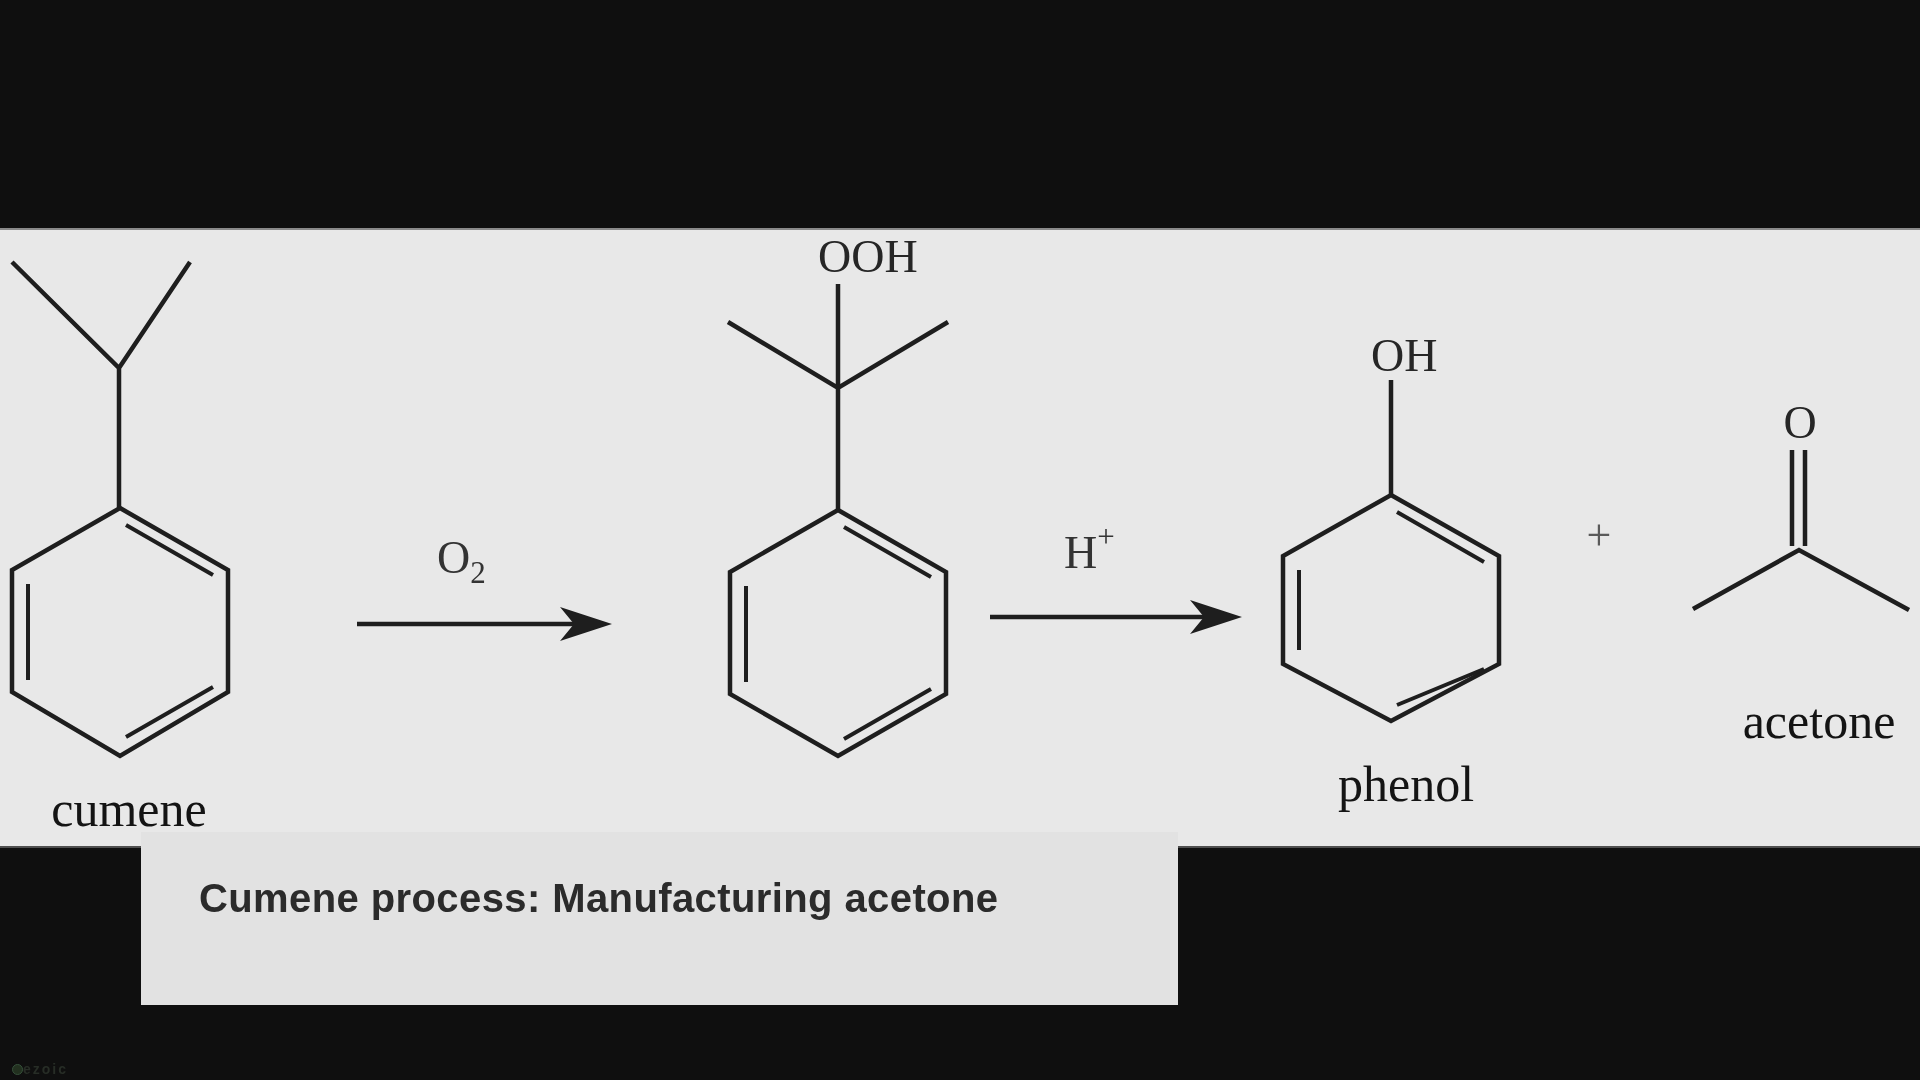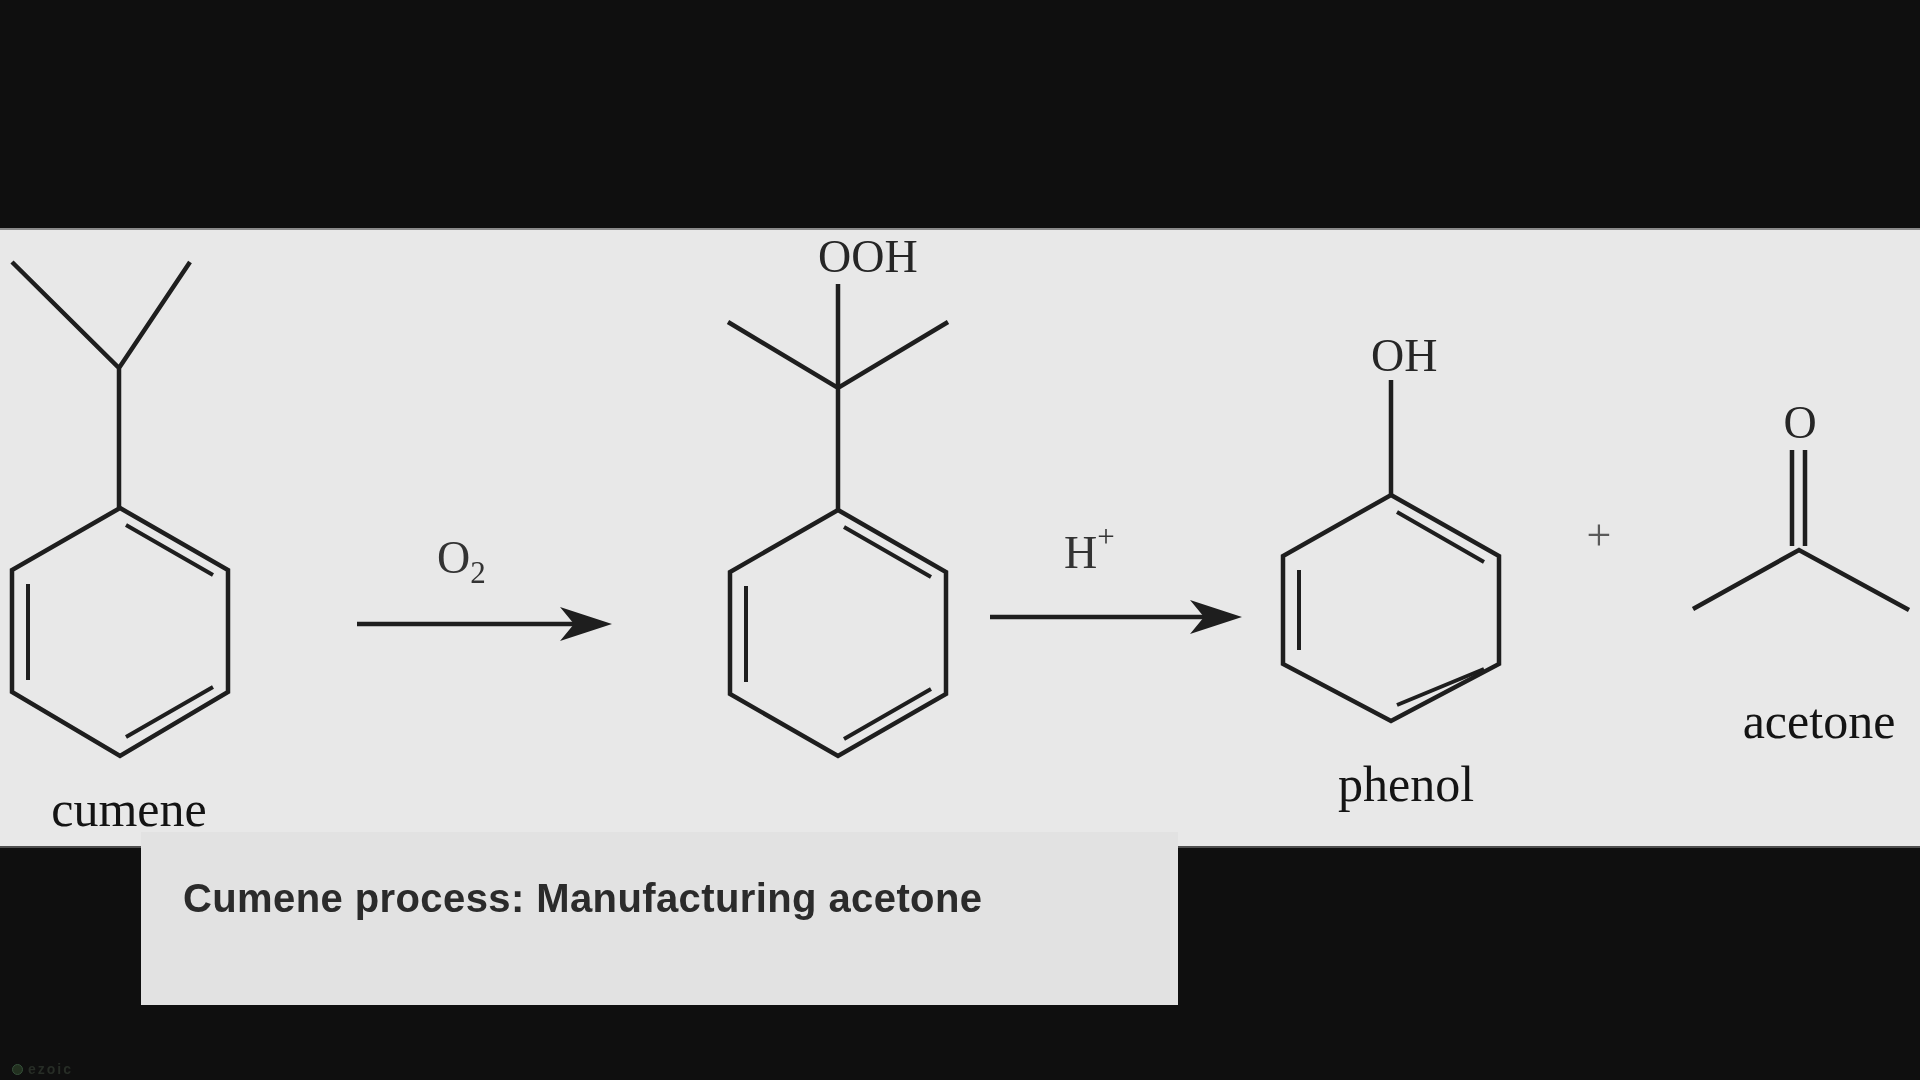--- a/index.html
+++ b/index.html
@@ -8,36 +8,36 @@
     background:#0f0f0f;
     font-family:"Liberation Sans",sans-serif;
   }
   .panel{
     position:absolute;left:0;top:228px;width:1920px;height:620px;
     background:#e8e8e8;box-sizing:border-box;
     border-top:2px solid #8a8a8a;border-bottom:2px solid #4f4f4f;
   }
   .caption{
     position:absolute;left:141px;top:832px;width:1037px;height:173px;
-    background:#e2e2e2;box-sizing:border-box;padding:42px 0 0 42px;
+    background:#e2e2e2;box-sizing:border-box;padding:42px 0 0 58px;
   }
   .caption-line{
     font-size:40px;font-weight:700;color:#2b2b2b;line-height:48px;
     letter-spacing:0.4px;font-family:"Liberation Sans",sans-serif;
   }
   svg.scheme{position:absolute;left:0;top:0;pointer-events:none;}
   .bond{stroke:#1e1e1e;stroke-width:4.5;fill:none;}
   .inner{stroke-width:4;}
   .head{fill:#1e1e1e;stroke:none;}
   text.atom{font-family:"Liberation Serif",serif;font-size:46px;fill:#262626;}
   text.reagent{fill:#333333;}
   .sub,.sup{font-size:31px;}
   text.name{font-family:"Liberation Serif",serif;font-size:50px;fill:#141414;text-anchor:middle;}
   text.plus{font-family:"Liberation Serif",serif;font-size:44px;fill:#5a5a5a;text-anchor:middle;}
-  .watermark{position:absolute;left:12px;top:1061px;display:flex;align-items:center;gap:5px;}
+  .watermark{position:absolute;left:12px;top:1061px;display:flex;align-items:center;}
   .wm-icon{width:11px;height:11px;border-radius:50%;background:#22301f;border:1px solid #36503a;box-sizing:border-box;}
   .wm-text{font-size:14px;font-weight:700;color:#272d26;letter-spacing:2px;}
 </style>
 </head>
 <body>
 
 <div class="panel"></div>
 
 <div class="caption">
   <div class="caption-line">Cumene process: Manufacturing acetone</div>

